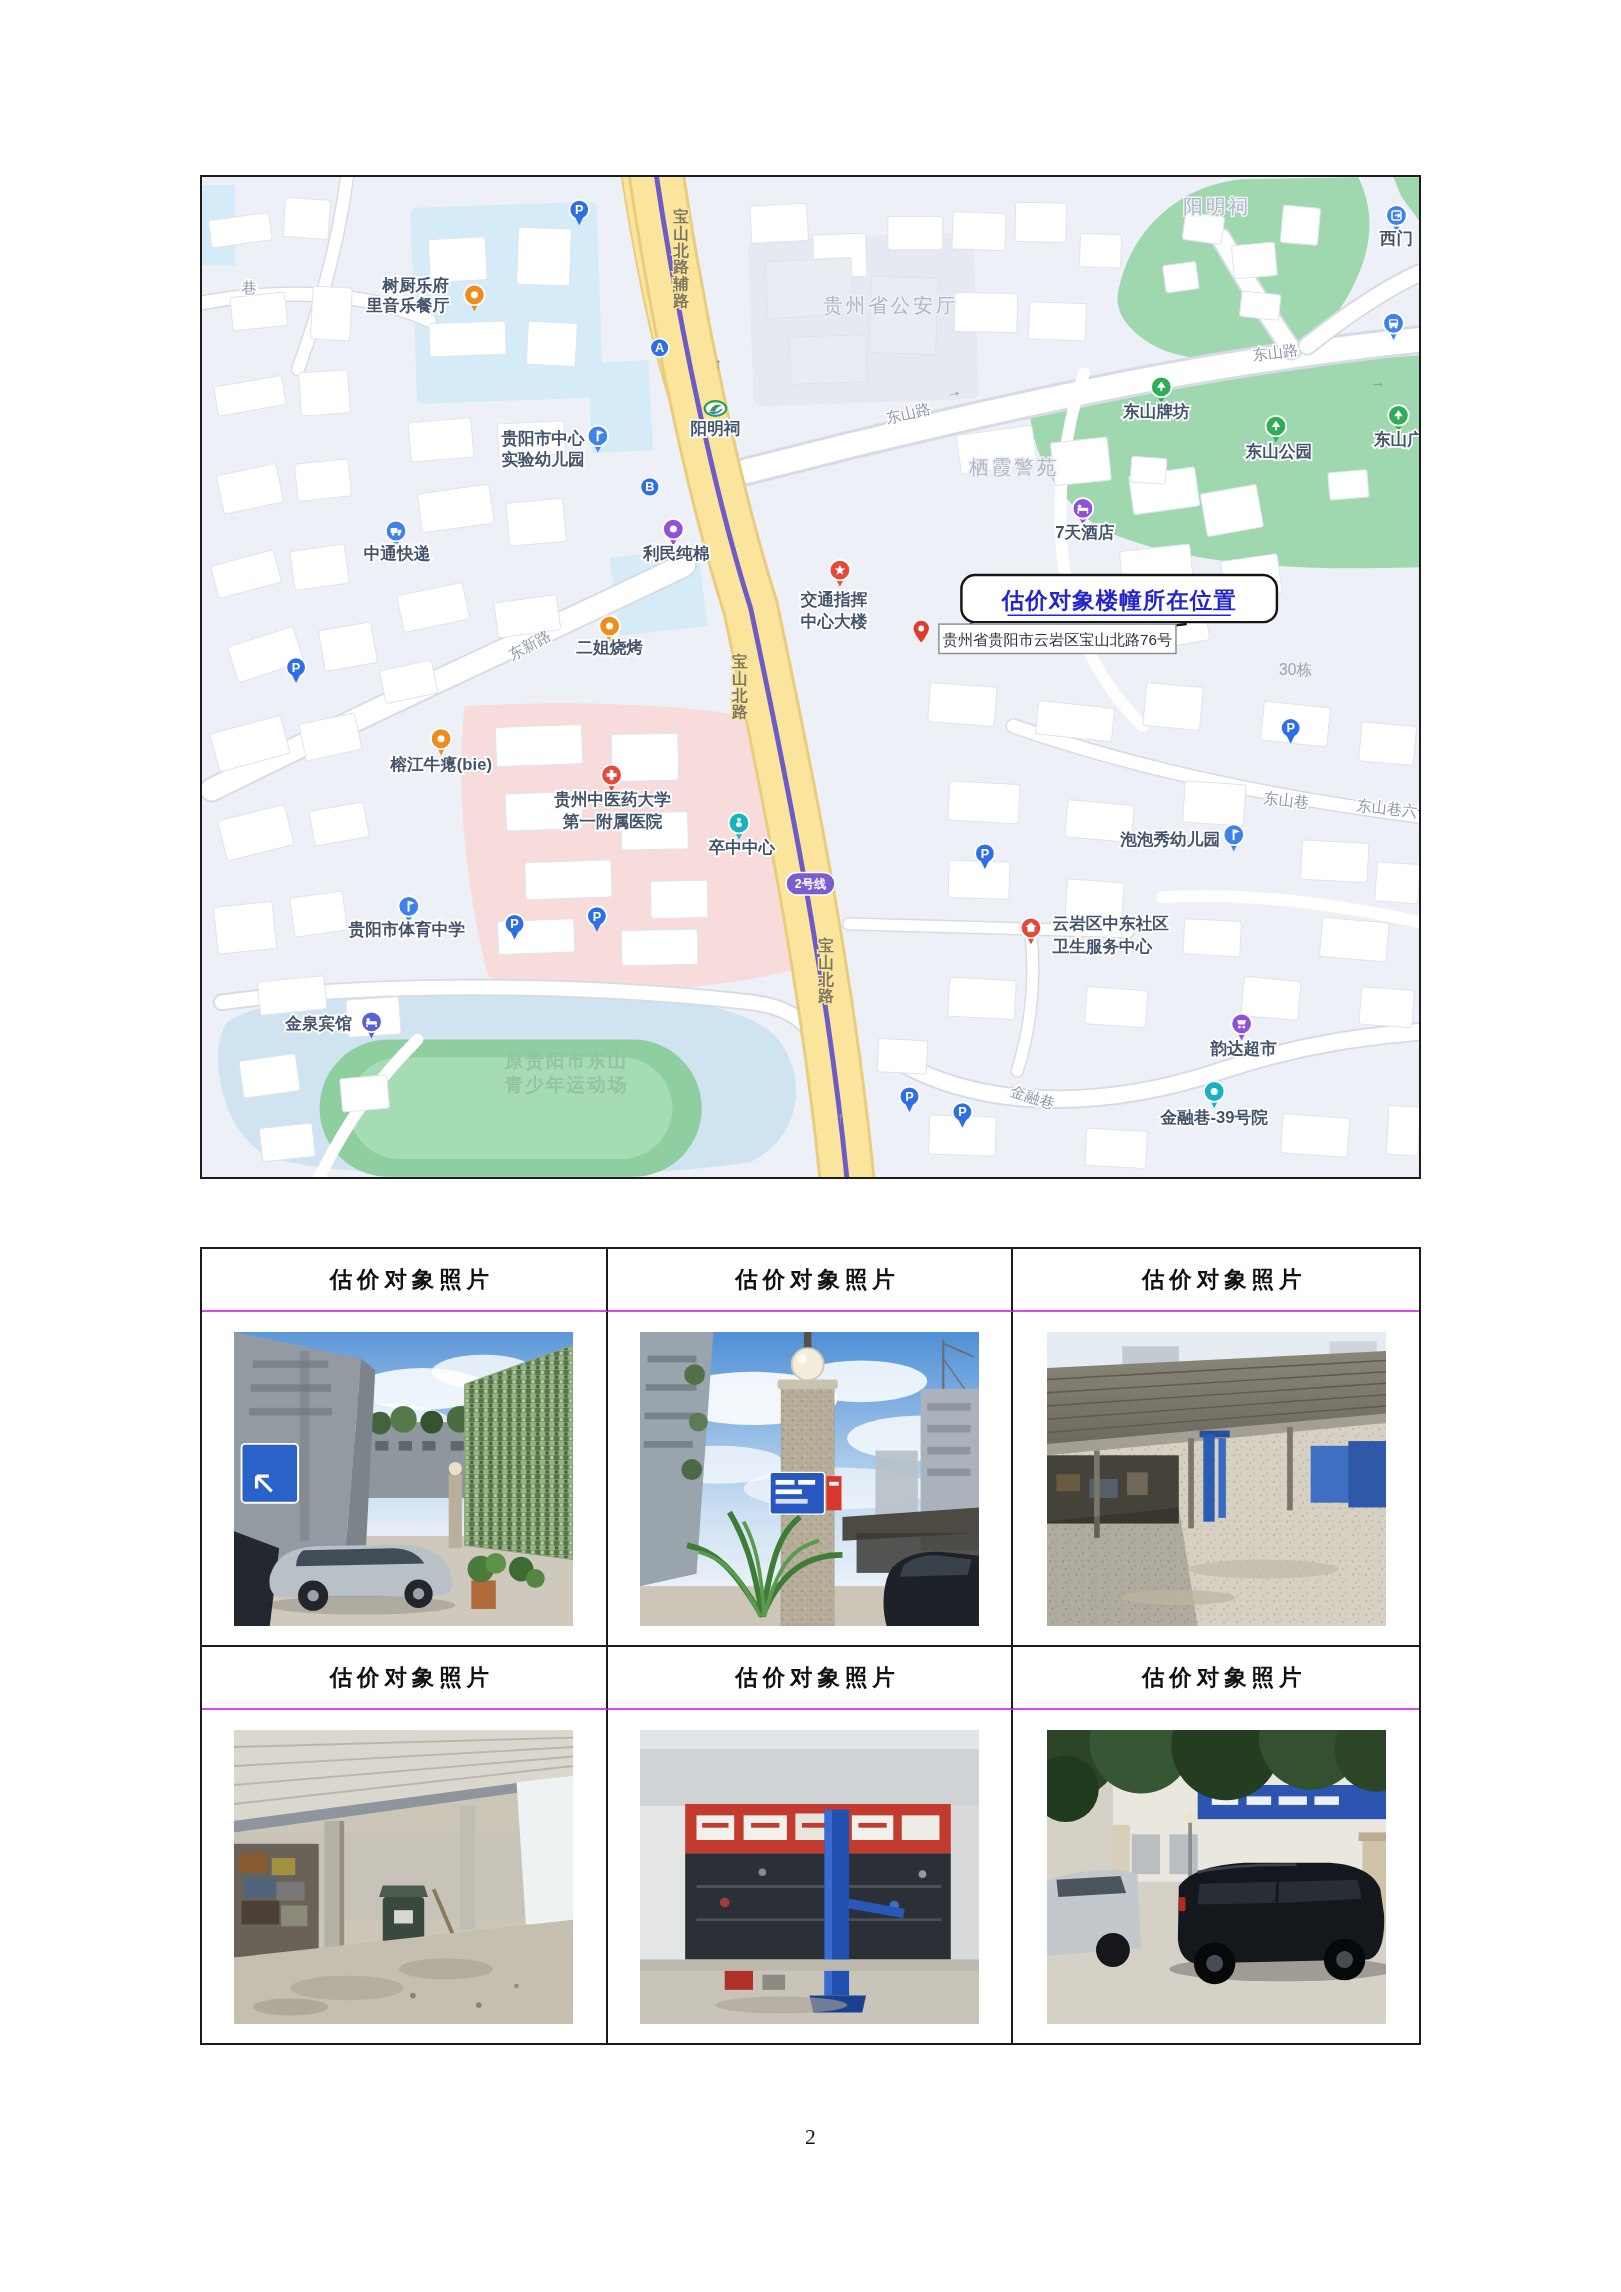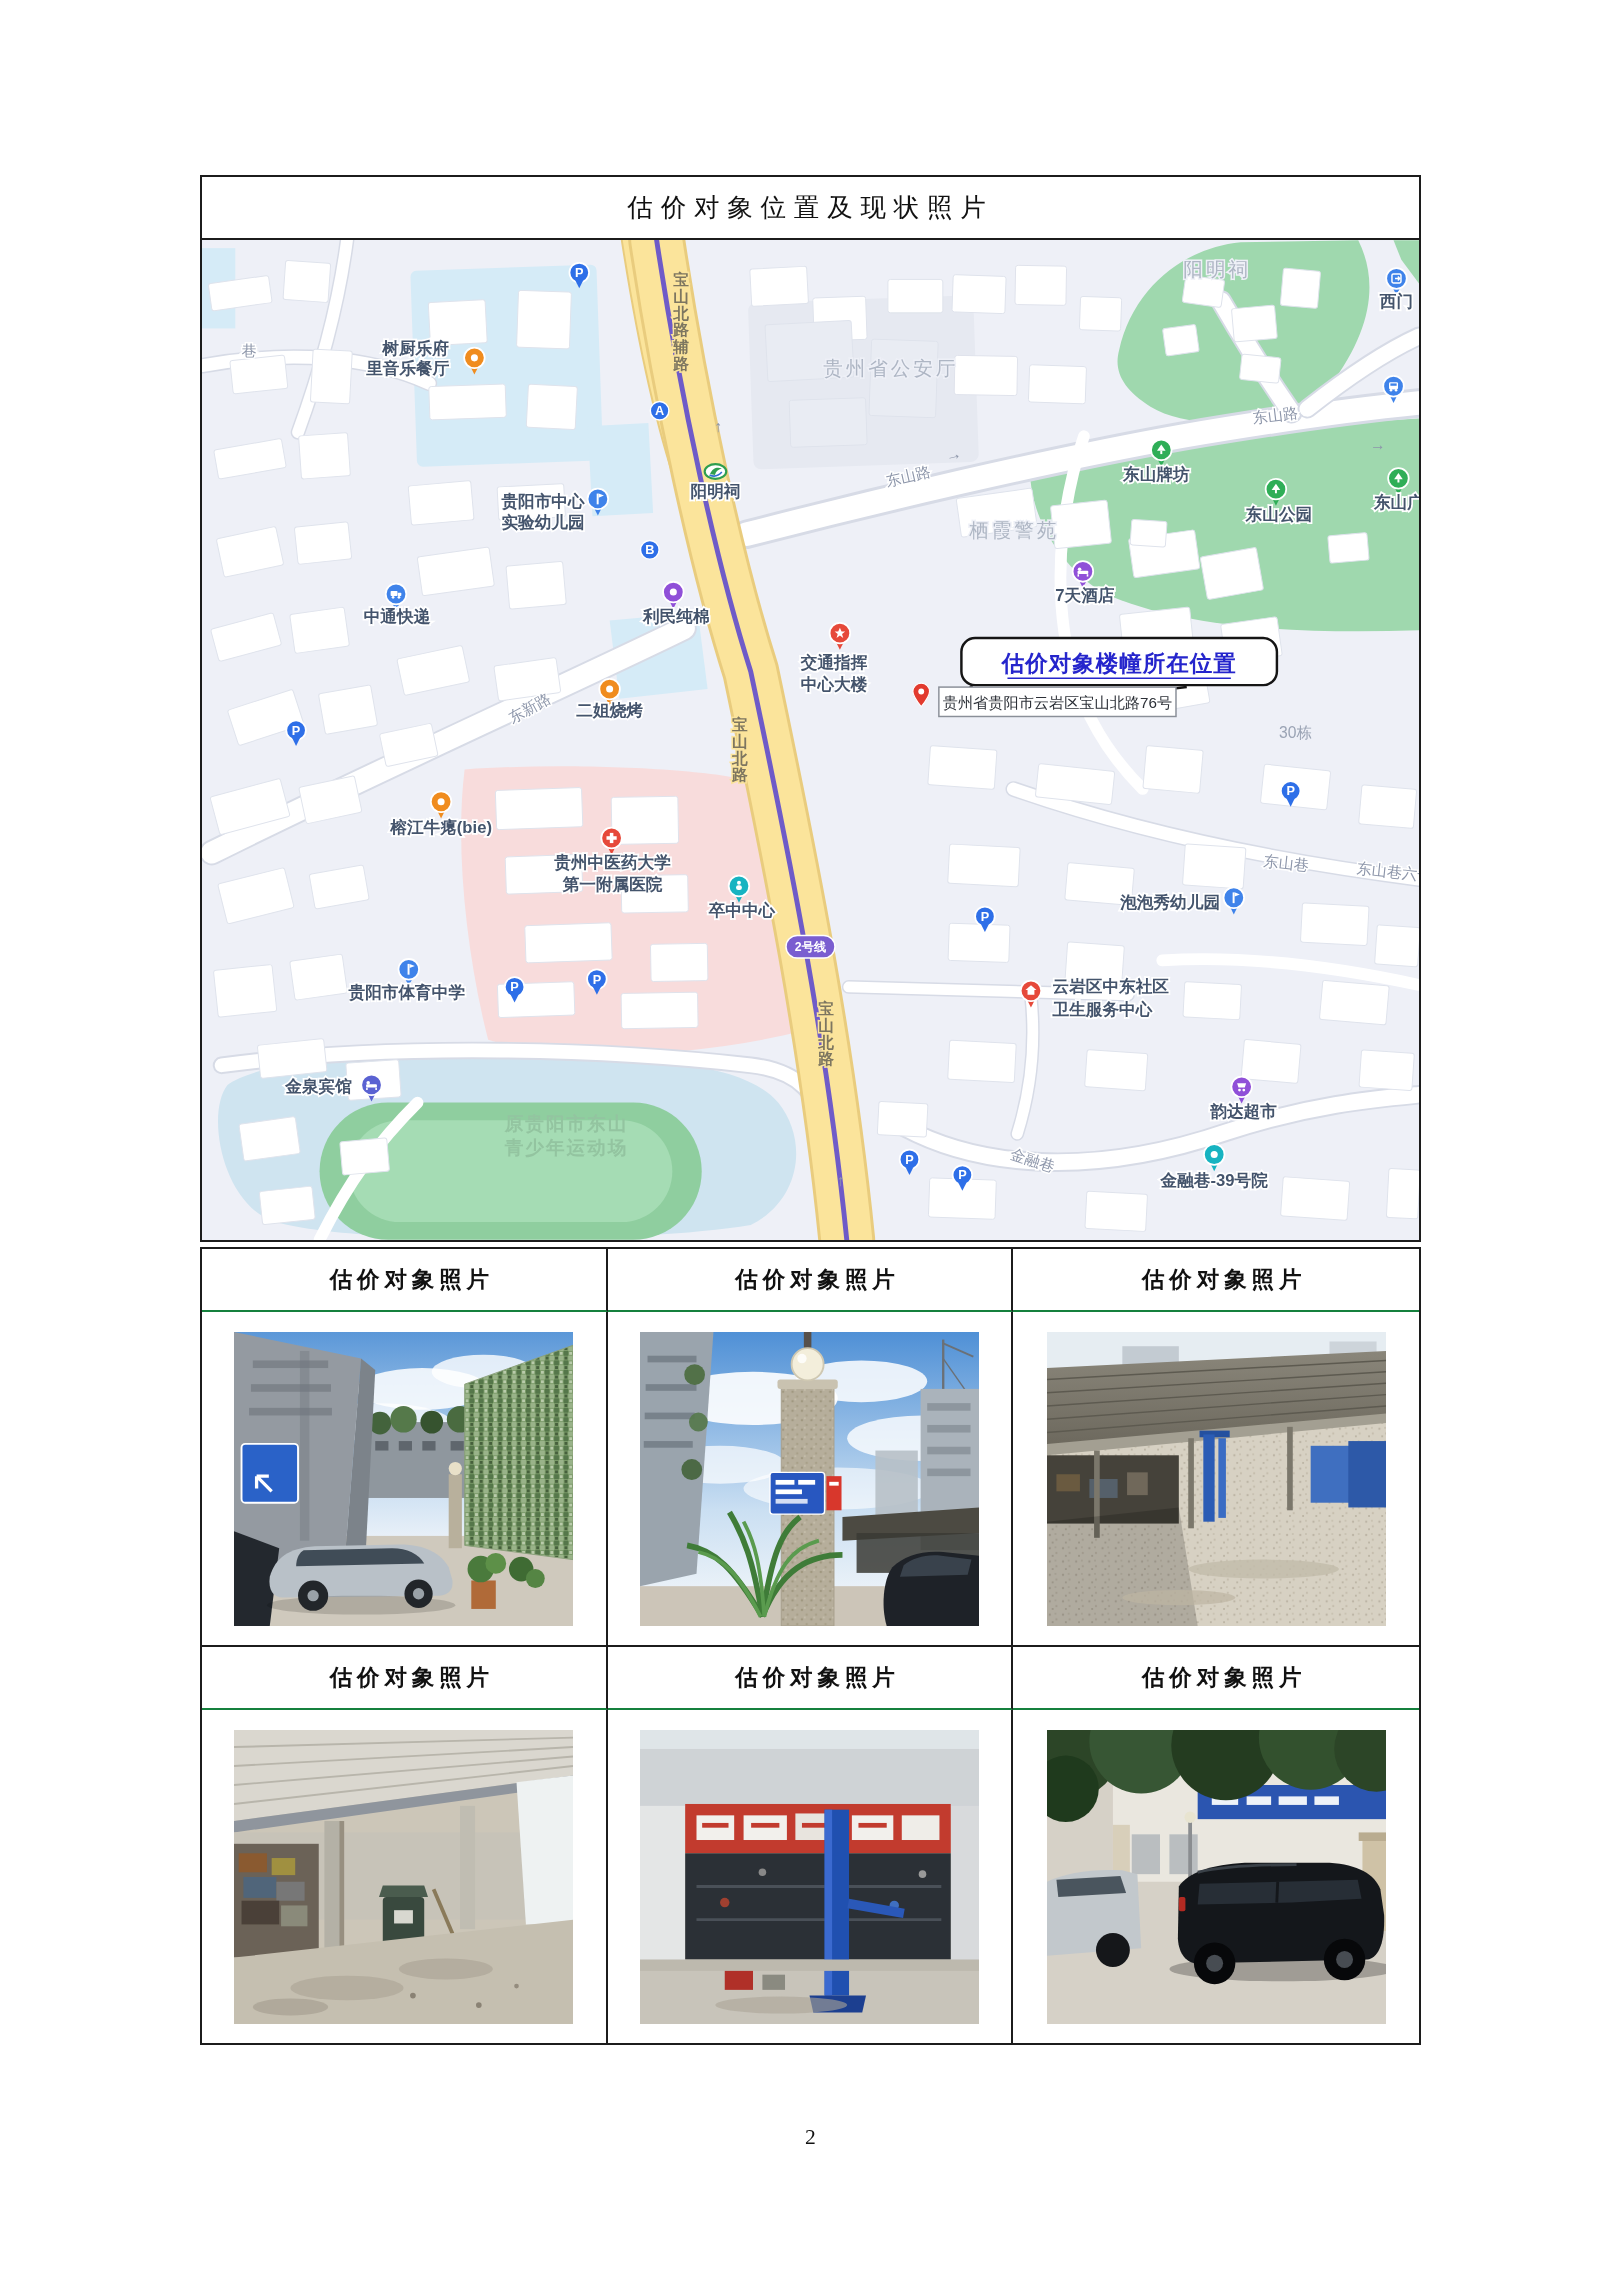--- a/index.html
+++ b/index.html
@@ -8,21 +8,21 @@
   
   .map-table{position:absolute;left:200px;top:175px;width:1217px;border:2px solid #1c1c1c;background:#fff;}
   .map-title{height:61px;line-height:61px;text-align:center;border-bottom:2px solid #1c1c1c;
              font-size:25.5px;letter-spacing:7.8px;color:#111;font-weight:500;}
   .map-cell{position:relative;height:1000px;overflow:hidden;background:#eef0f7;}
   .map-cell svg{display:block;}
   
   .photo-table{position:absolute;left:200px;top:1247px;width:1217px;border:2px solid #1c1c1c;
                display:grid;grid-template-columns:1fr 1fr 1fr;background:#fff;}
   .ph-head{height:61px;display:flex;align-items:center;justify-content:center;
-           border-right:2px solid #1c1c1c;border-bottom:2px solid #15803d;
+           border-right:2px solid #1c1c1c;border-bottom:2px solid #d946ef;
            font-size:22.5px;font-weight:600;letter-spacing:4.9px;color:#111;padding-left:16px;}
   .ph-cell{height:333px;border-right:2px solid #1c1c1c;border-bottom:2px solid #1c1c1c;
            display:flex;align-items:center;justify-content:center;background:#fff;}
   .photo-table > div:nth-child(3n){border-right:none;}
   .photo-table > div:nth-child(n+10){border-bottom:none;}
   .ph-img{width:339px;height:294px;}
   .page-num{position:absolute;left:0;top:2125px;width:100%;text-align:center;
             font-size:21.6px;color:#111;}
   
   text{font-family:"Liberation Sans","DejaVu Sans",sans-serif;}
@@ -62,21 +62,20 @@
       <circle cx="2" cy="3" r="1.3" fill="#a09880"></circle>
       <circle cx="7" cy="8" r="1.3" fill="#a8a089"></circle>
       <circle cx="5" cy="1" r="1" fill="#c8c1ae"></circle>
     </pattern>
   </defs>
 </svg>
 
 <div class="page">
 
   <div class="map-table">
-    <div class="map-title">估价对象位置及现状照片</div>
     <div class="map-cell">
       <svg id="mapsvg" width="1217" height="1000" viewBox="0 0 1242 1020">
 
         <rect x="0" y="0" width="1242" height="1020" fill="#eef0f7"></rect>
 
         <g id="zones">
           <rect x="0" y="8" width="34" height="82" fill="#d5ebf7"></rect>
           <rect x="216" y="28" width="190" height="200" rx="6" fill="#d5ebf7" transform="rotate(-2 311 128)"></rect>
           <rect x="396" y="188" width="62" height="92" fill="#d5ebf7" transform="rotate(-3 427 234)"></rect>
           <polygon points="416,388 506,380 516,458 426,468" fill="#d5ebf7"></polygon>

